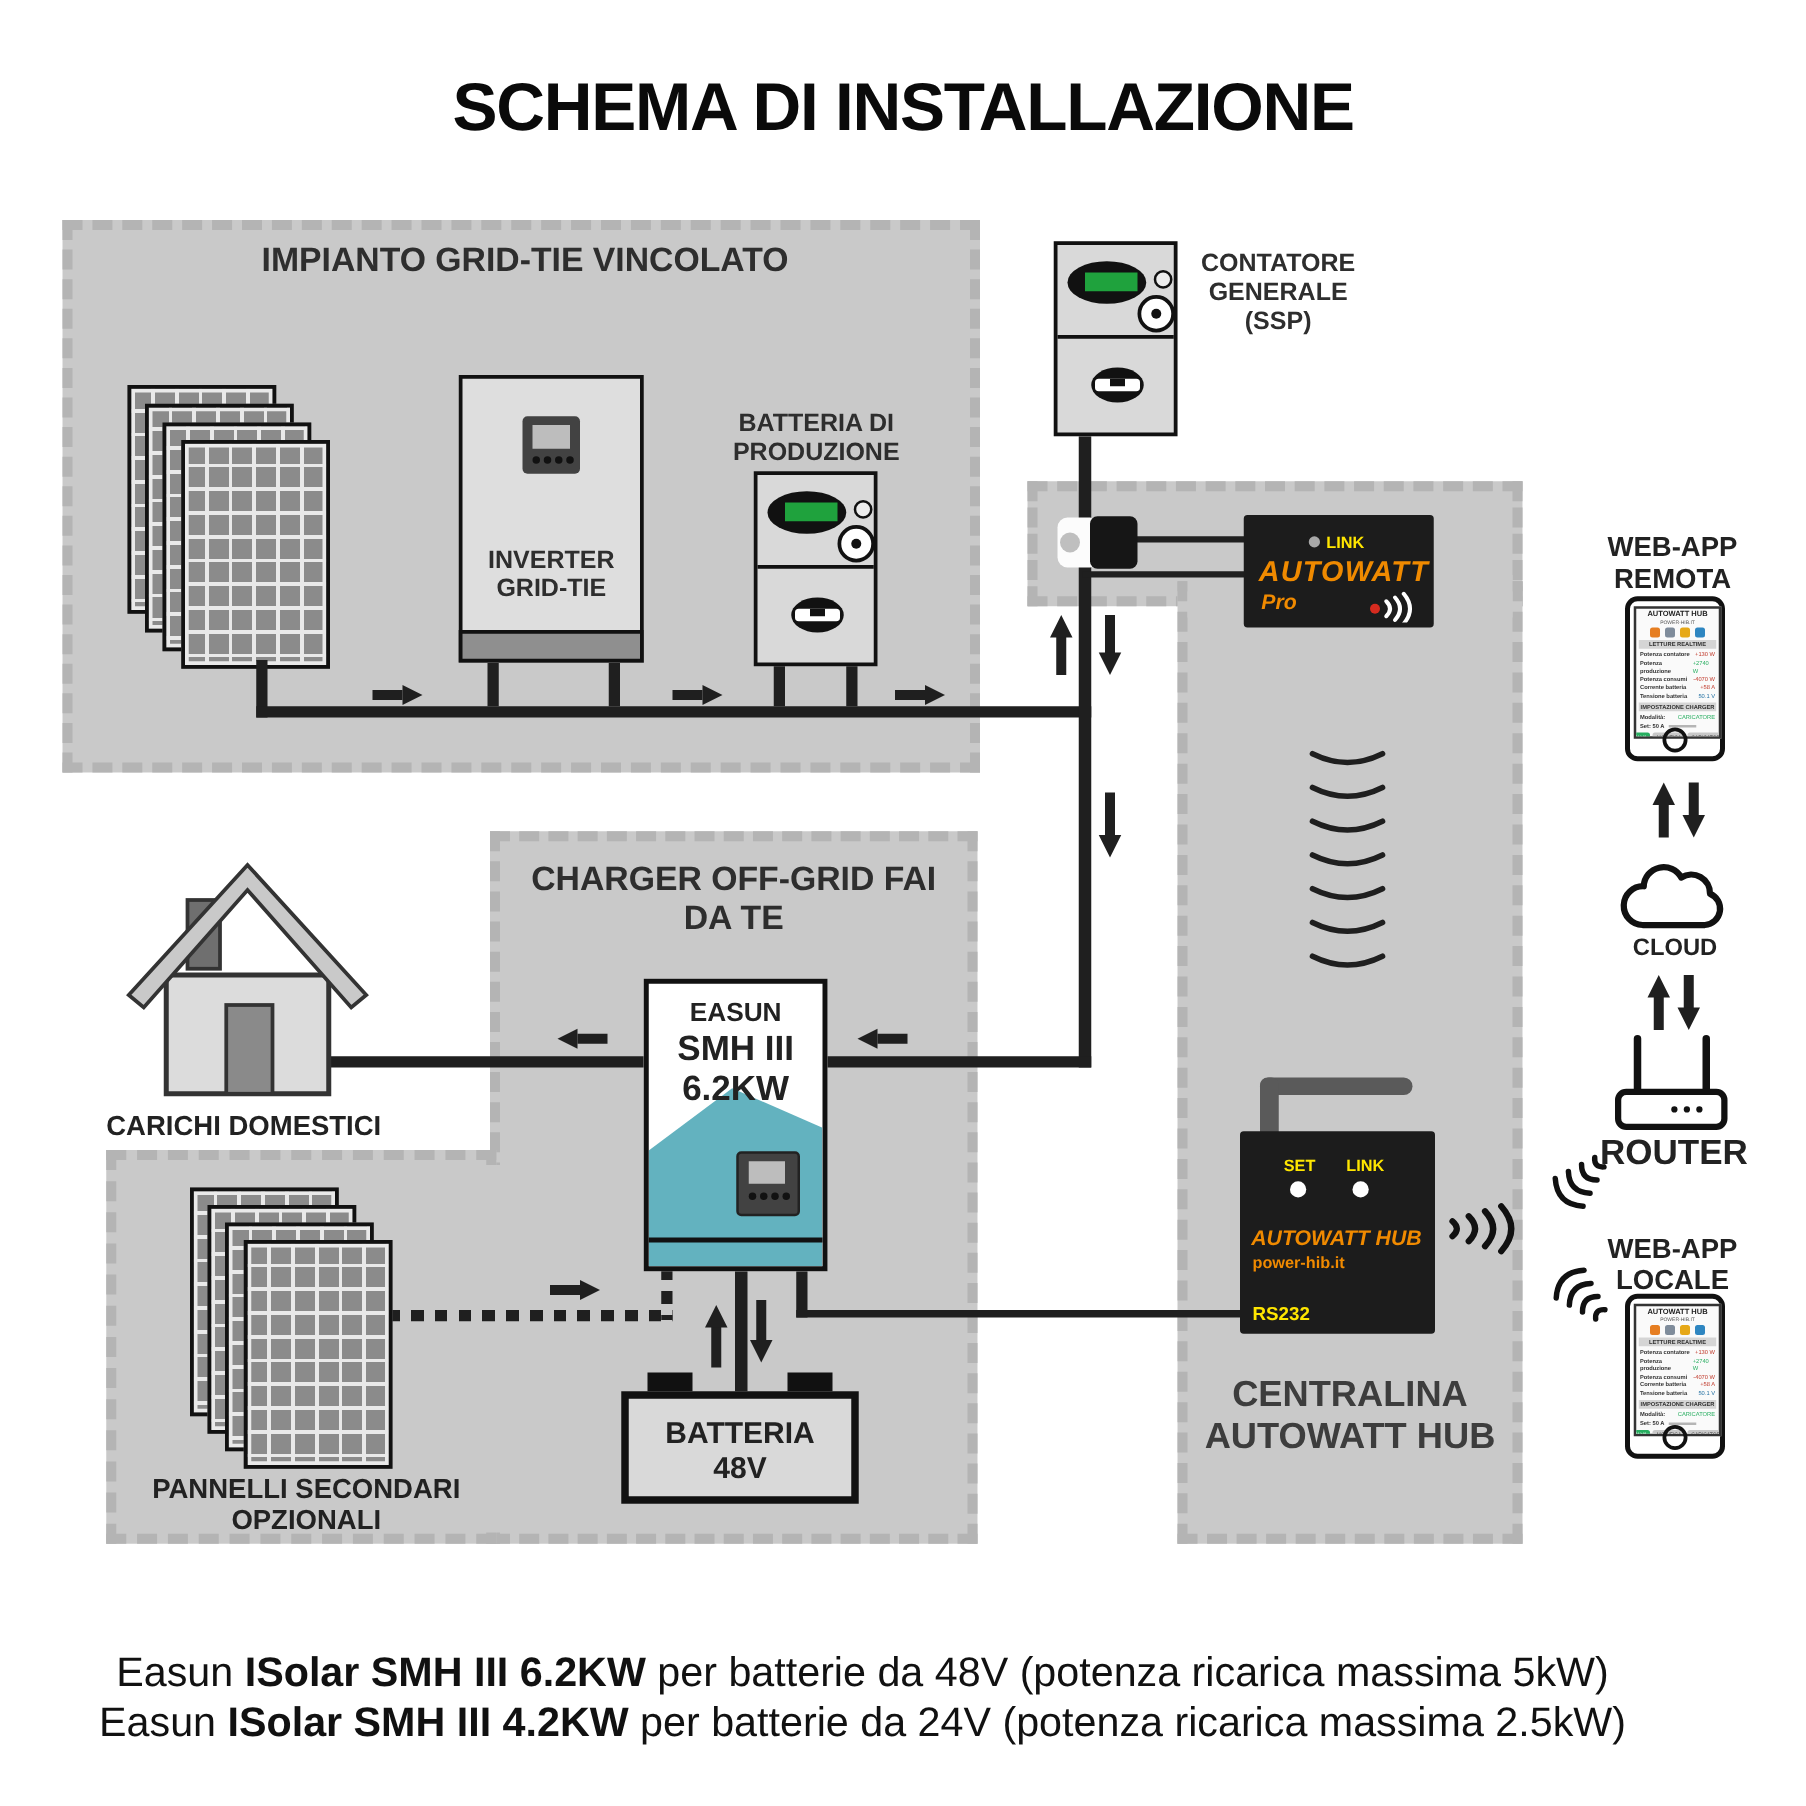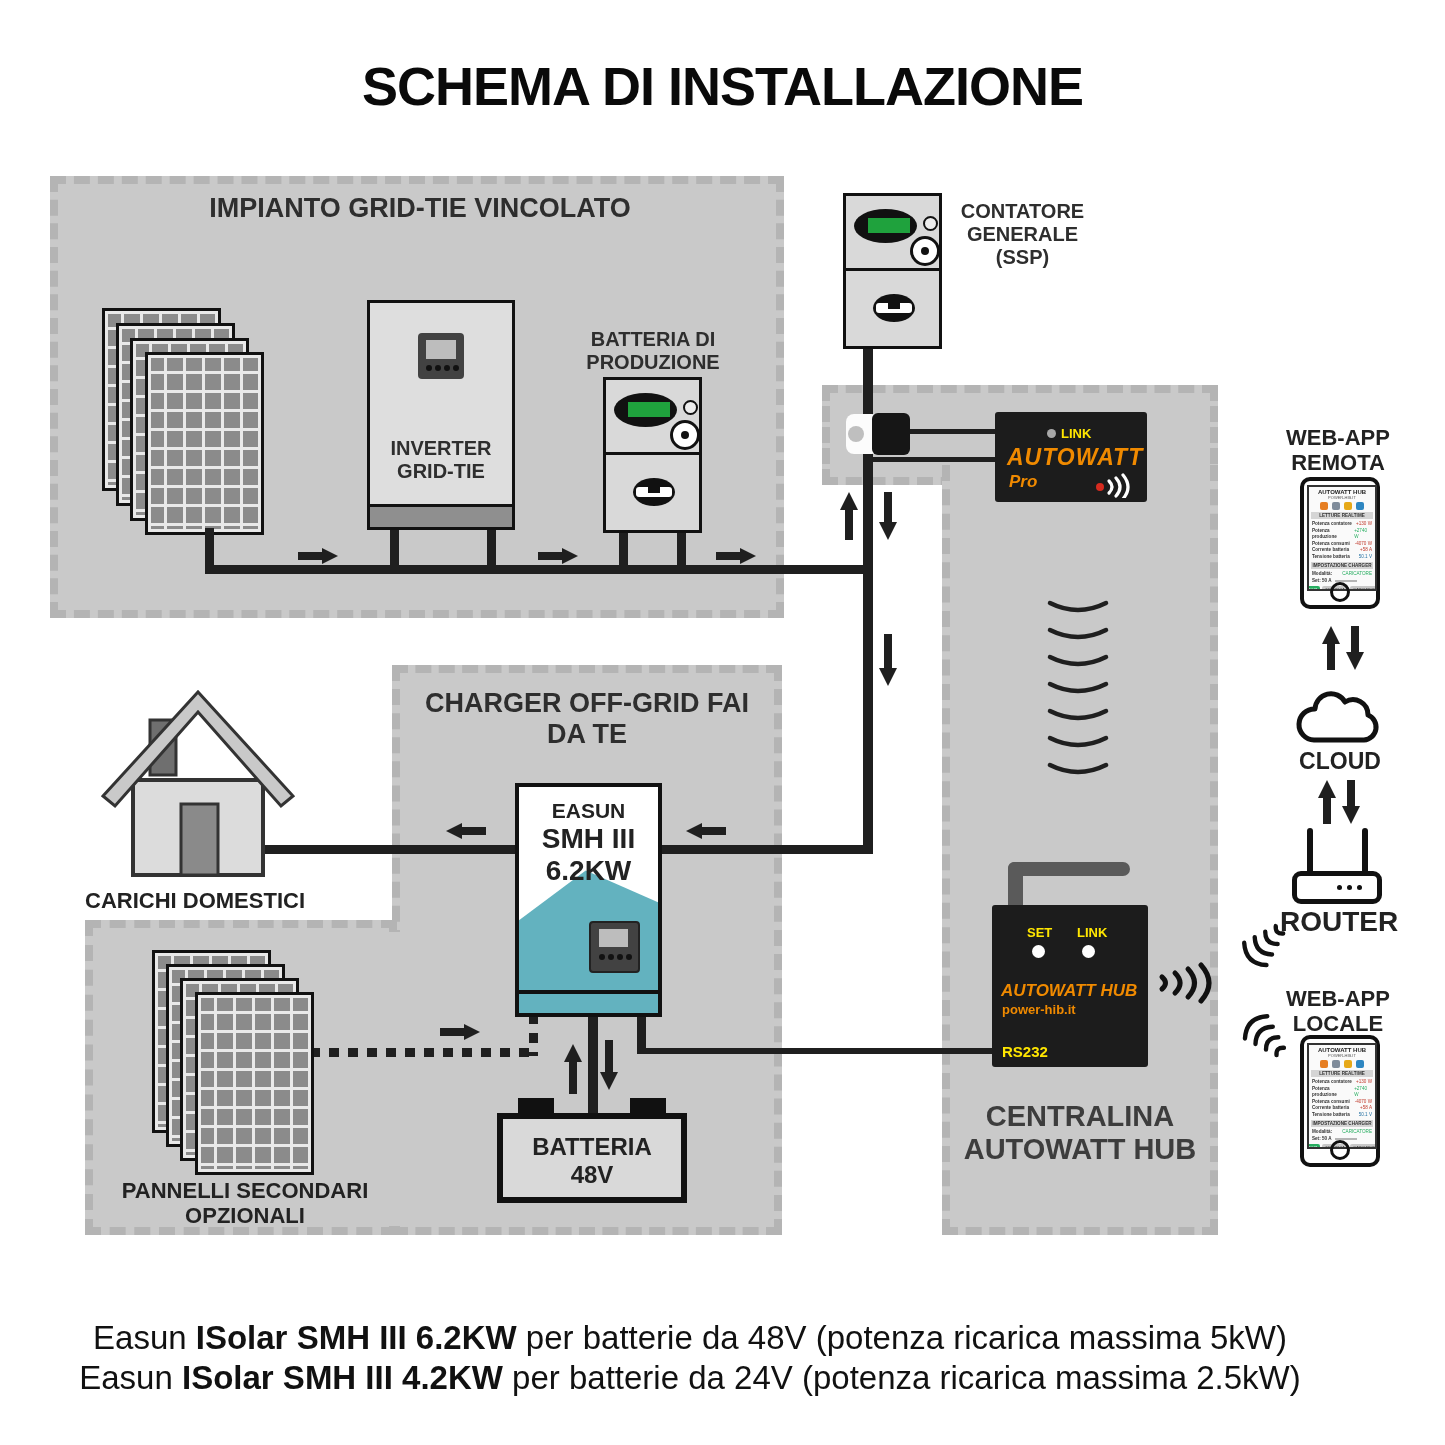--- a/index.html
+++ b/index.html
@@ -351,21 +351,21 @@
       <div class="head"></div>
     </div>
   <div class="v-arrow" style="left:1346px;top:626px;height:44px;">
       <div class="tail" style="height:28px;"></div>
       <div class="head"></div>
     </div>
 
   <svg class="abs" style="left:1290px;top:685px;" width="100" height="62" viewBox="0 0 100 62">
     <path d="M24 55 L74 55 A13 13 0 0 0 78 30 A15 15 0 0 0 55 17 A16 16 0 0 0 25 24 A14 14 0 0 0 24 55 Z" fill="#fff" stroke="#111" stroke-width="5" stroke-linejoin="round"></path>
   </svg>
-  <div class="boxlabel" style="left:1290px;top:748px;width:100px;font-size:23px;color:#222;">CLOUD</div>
+  <div class="boxlabel" style="left:1290px;top:748px;width:100px;font-size:19px;color:#222;">CLOUD</div>
 
   <div class="v-arrow up" style="left:1318px;top:780px;height:44px;">
       <div class="tail" style="height:28px;"></div>
       <div class="head"></div>
     </div>
   <div class="v-arrow" style="left:1342px;top:780px;height:44px;">
       <div class="tail" style="height:28px;"></div>
       <div class="head"></div>
     </div>
 

